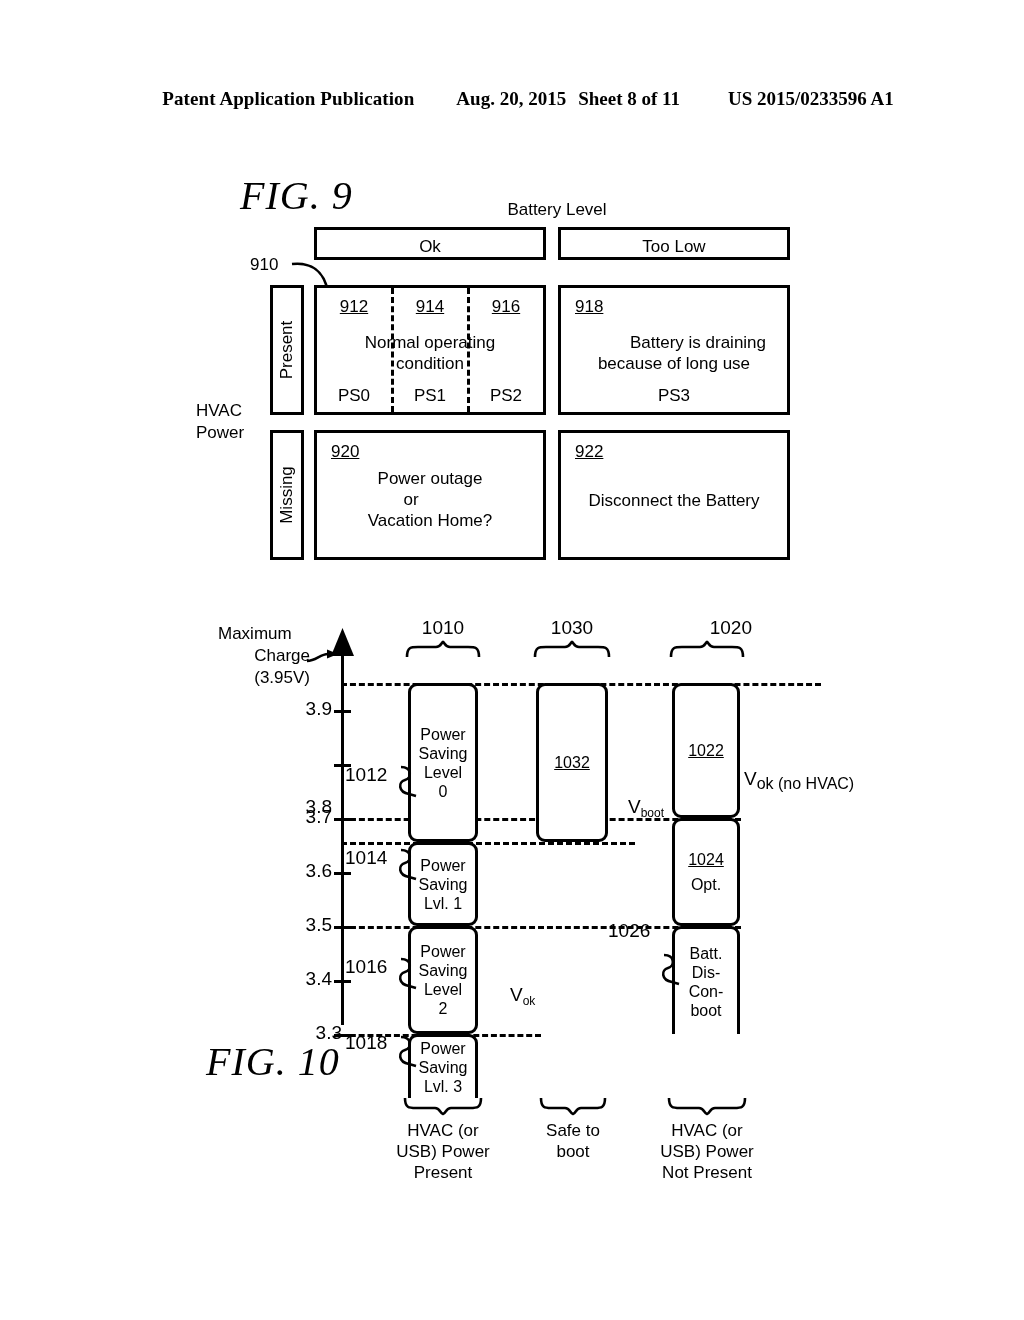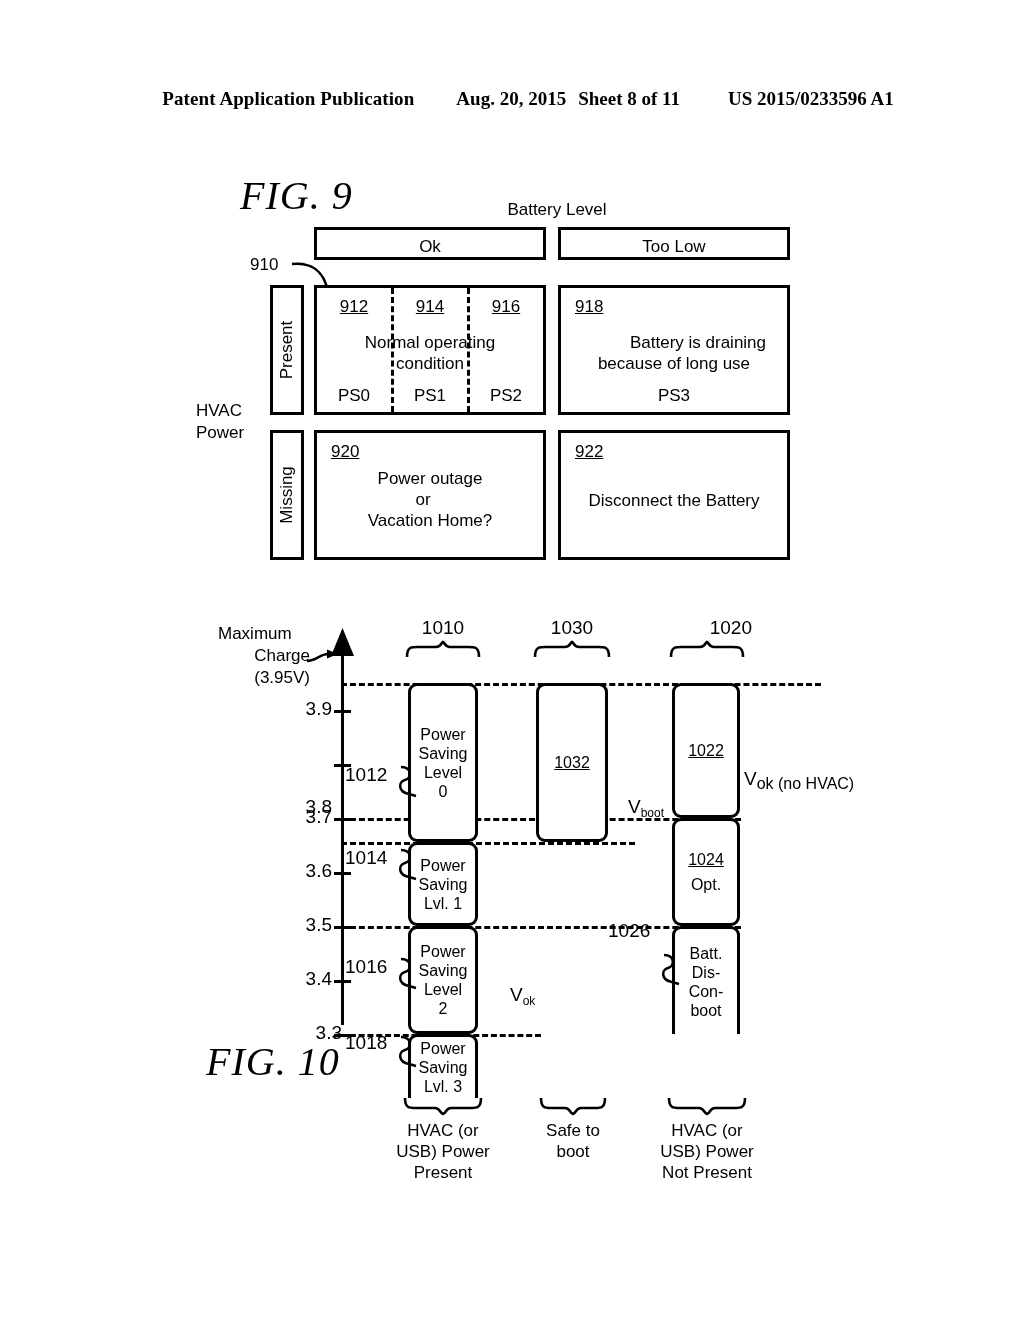--- a/index.html
+++ b/index.html
@@ -94,21 +94,21 @@
 <div class="box" style="left:558px;top:285px;width:232px;height:130px;">
   <div class="txt ul" style="left:14px;top:8px;">918</div>
   <div class="txt ctr" style="left:0;top:44px;width:226px;padding-left:24px;">Battery is draining</div>
   <div class="txt ctr" style="left:0;top:65px;width:226px;">because of long use</div>
   <div class="txt ctr" style="left:0;top:97px;width:226px;">PS3</div>
 </div>
 
 <div class="box" style="left:314px;top:430px;width:232px;height:130px;">
   <div class="txt ul" style="left:14px;top:8px;">920</div>
   <div class="txt ctr" style="left:0;top:35px;width:226px;">Power outage</div>
-  <div class="txt ctr" style="left:12px;top:56px;width:188px;">or</div>
+  <div class="txt ctr" style="left:0;top:56px;width:188px;">or</div>
   <div class="txt ctr" style="left:0;top:77px;width:226px;">Vacation Home?</div>
 </div>
 
 <div class="box" style="left:558px;top:430px;width:232px;height:130px;">
   <div class="txt ul" style="left:14px;top:8px;">922</div>
   <div class="txt ctr" style="left:0;top:57px;width:226px;">Disconnect the Battery</div>
 </div>
 
 <div class="fig-title" style="left:206px;top:1038px;">FIG. 10</div>
 

